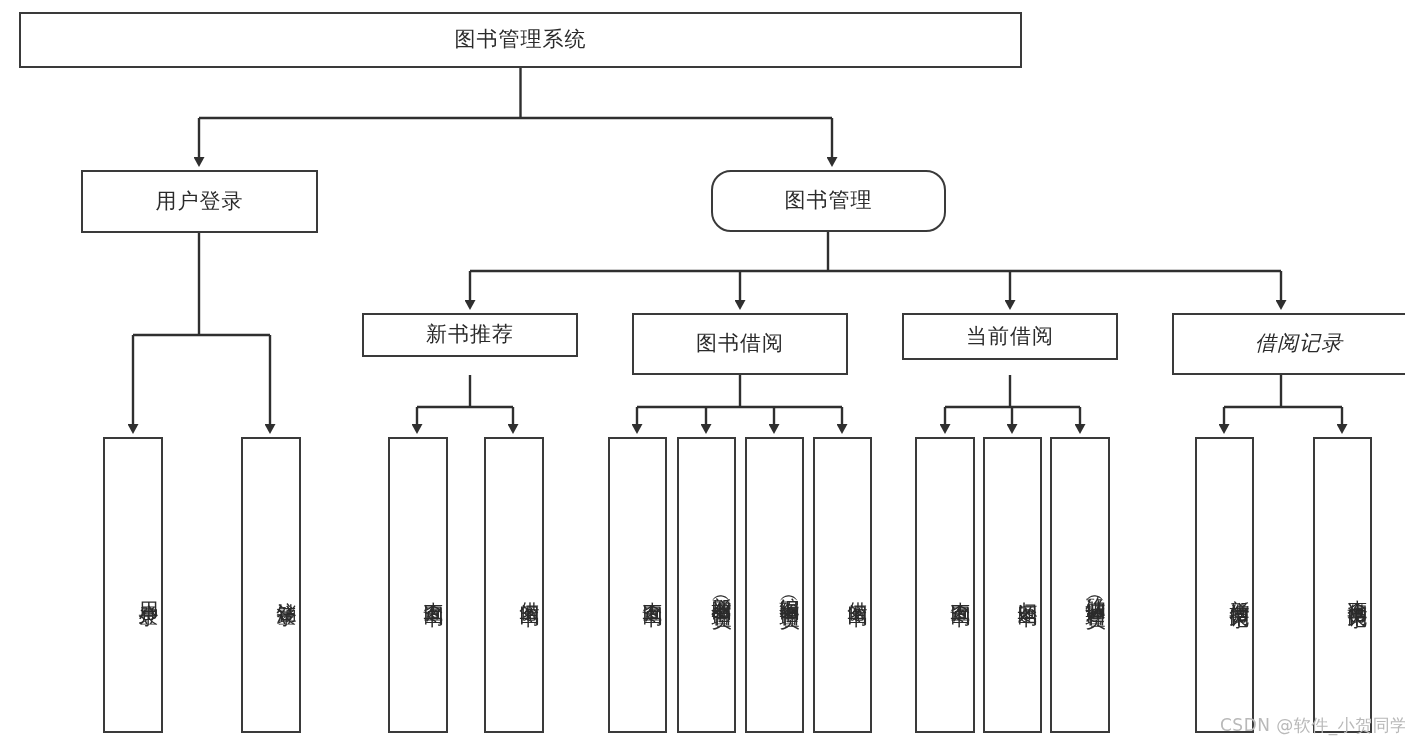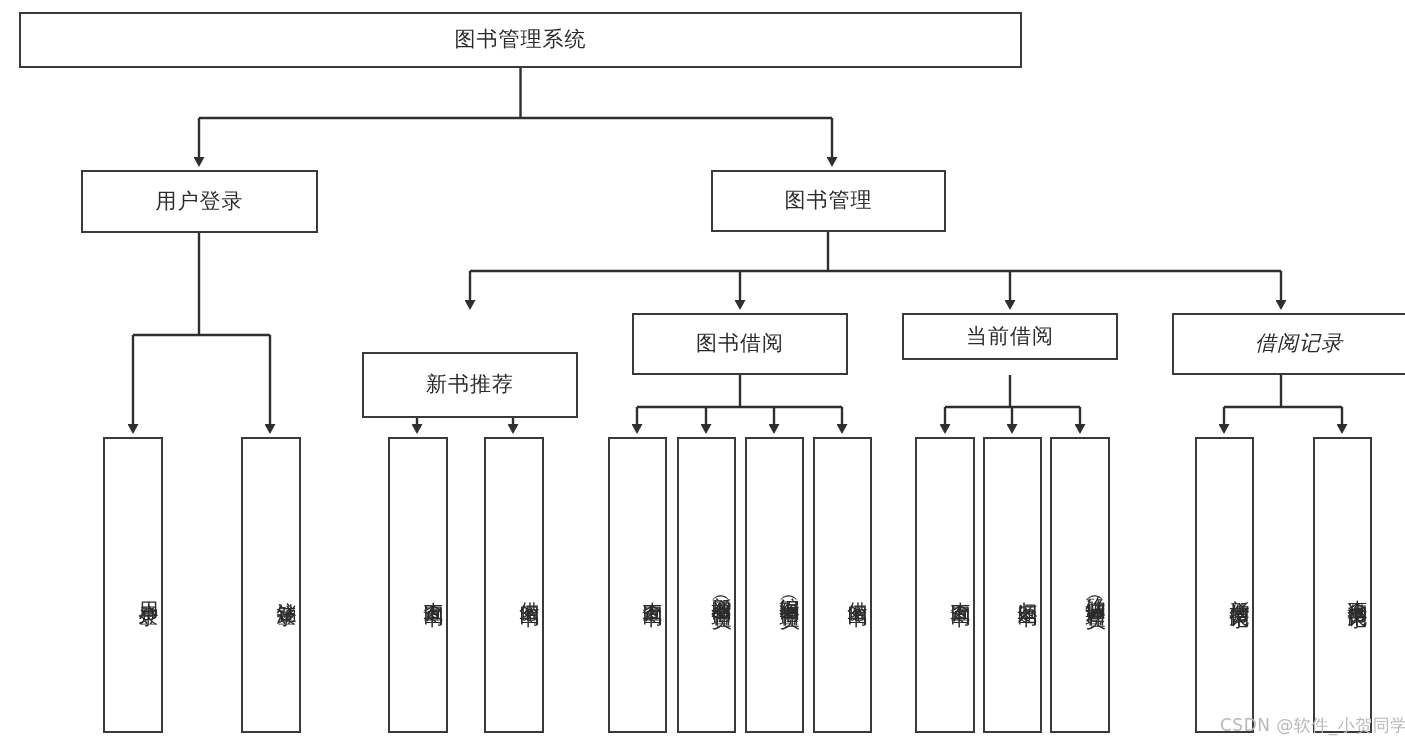--- a/index.html
+++ b/index.html
@@ -122,25 +122,25 @@
     </g>
   </svg>
 
   <div class="node h" style="left:19px; top:12px; width:1003px; height:56px;">
     <span>图书管理系统</span>
   </div>
 
   <div class="node h" style="left:81px; top:170px; width:237px; height:63px;">
     <span>用户登录</span>
   </div>
-  <div class="node h" style="left:711px; top:170px; width:235px; height:62px;">
+  <div class="node h" style="left:711px; top:170px; width:235px; height:62px;border-radius:20px;">
     <span>图书管理</span>
   </div>
 
-  <div class="node h" style="left:362px; top:313px; width:216px; height:66px;margin-top:39px;">
+  <div class="node h" style="left:362px; top:313px; width:216px; height:44px;">
     <span>新书推荐</span>
   </div>
   <div class="node h" style="left:632px; top:313px; width:216px; height:62px;">
     <span>图书借阅</span>
   </div>
   <div class="node h" style="left:902px; top:313px; width:216px; height:47px;">
     <span>当前借阅</span>
   </div>
   <div class="node h" style="left:1172px; top:313px; width:254px; height:62px;font-style:italic;">
     <span>借阅记录</span>

